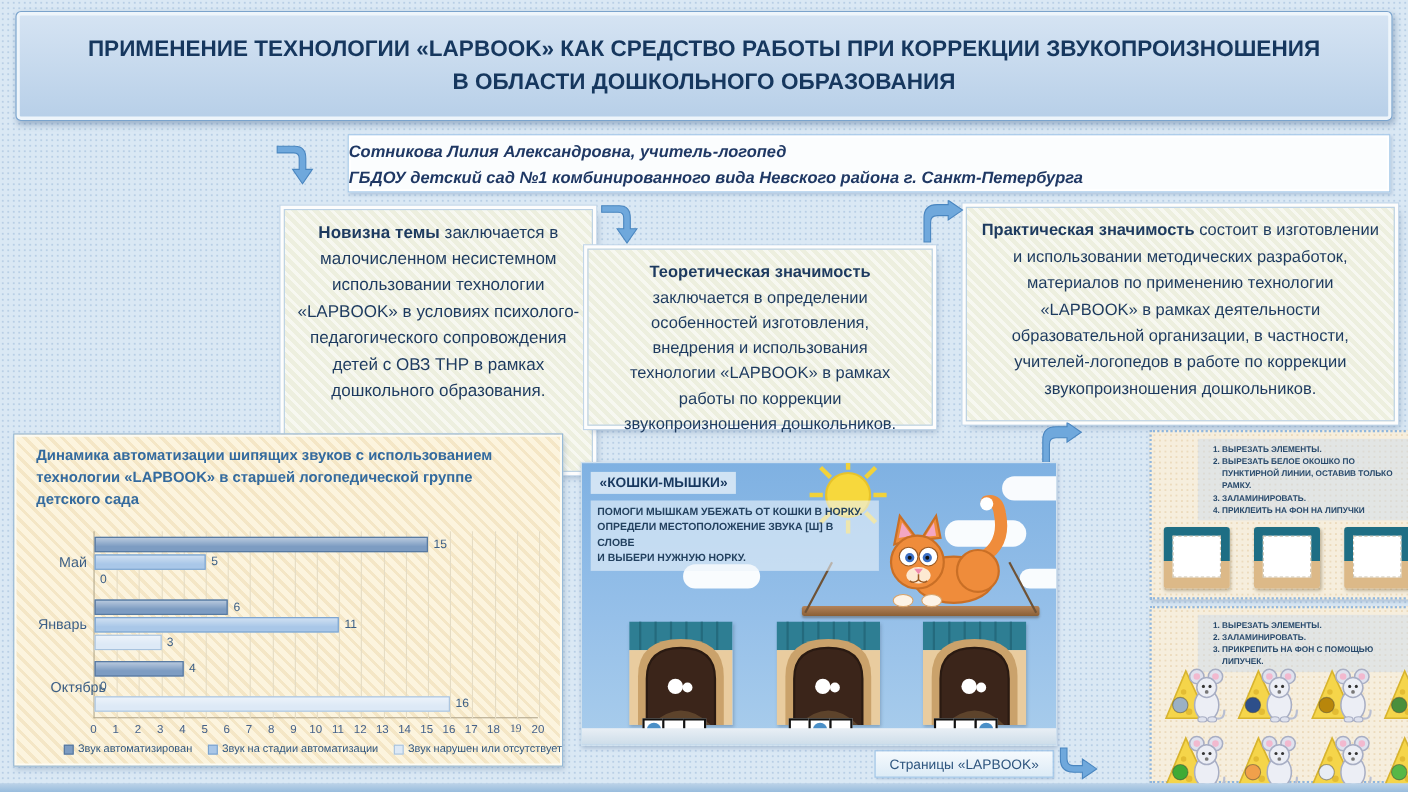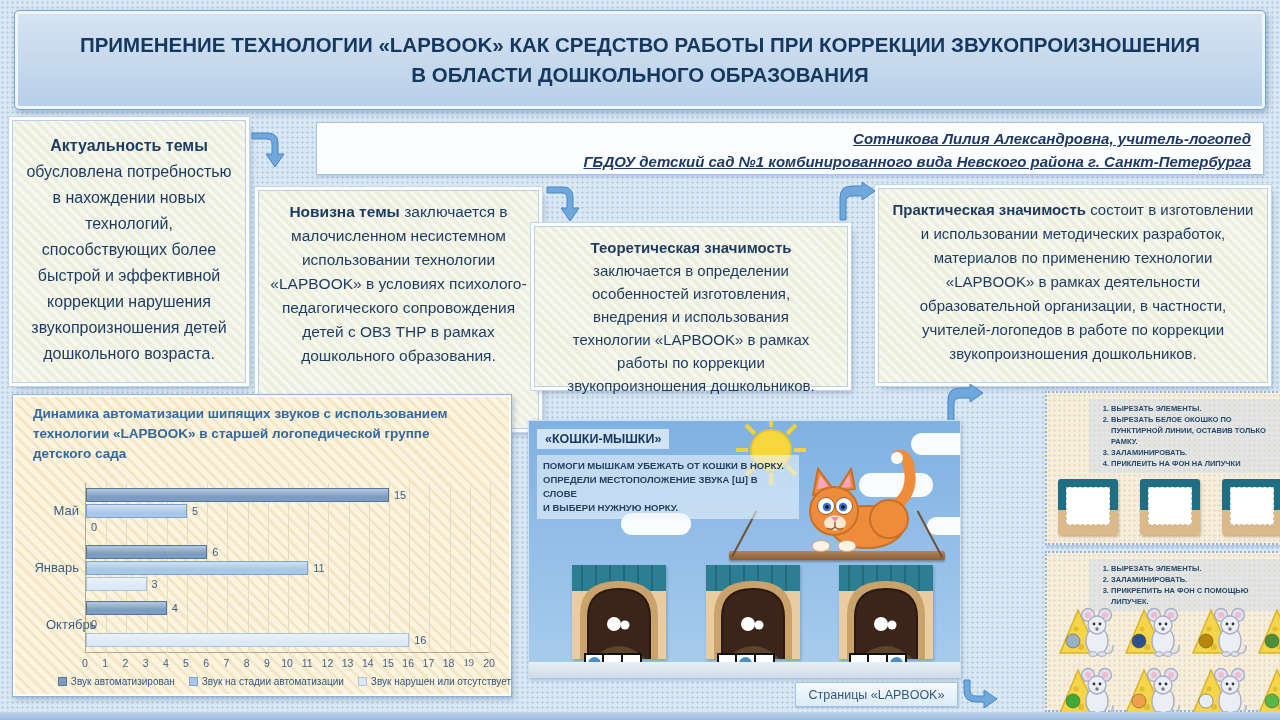--- a/index.html
+++ b/index.html
@@ -18,22 +18,22 @@
     border:1px solid #7aa3cc; border-radius:5px;
     box-shadow:inset 0 0 0 3px #eef5fb, 2px 3px 6px rgba(80,110,150,.45);
     display:flex; flex-direction:column; justify-content:center;
     text-align:center; color:#16375e; font-weight:bold; font-size:20.5px; line-height:30px;
   }
   
   .author-box{
     position:absolute; left:316px; top:122px; width:948px; height:53px;
     background:#fbfdfe; border:1px solid #9dc3e6;
     box-shadow:inset 0 0 0 2px #fff, 1px 2px 3px rgba(110,140,180,.35);
-    text-align:right; padding:4px 12px 0 0;
-    color:#1f3864; font-weight:bold; font-style:italic; font-size:15px; line-height:23px;text-decoration:underline;
+    padding:4px 12px 0 0;
+    color:#1f3864; font-weight:bold; font-style:italic; font-size:15px; line-height:23px;
   }
   
   .info-box{
     position:absolute;
     background-color:#edefdf;
     background-image:repeating-linear-gradient(45deg, rgba(255,255,255,.55) 0 3px, rgba(255,255,255,0) 3px 7px);
     border:1px solid #b9d0e5;
     box-shadow:0 0 0 3px #fdfdfd, 0 0 0 4px #c2d6e9, 4px 5px 6px rgba(90,120,155,.5);
     color:#1d3a5f; text-align:center;
   }
@@ -138,24 +138,20 @@
   <div class="title-banner">
     <div>ПРИМЕНЕНИЕ ТЕХНОЛОГИИ «LAPBOOK» КАК СРЕДСТВО РАБОТЫ ПРИ КОРРЕКЦИИ ЗВУКОПРОИЗНОШЕНИЯ</div>
     <div>В ОБЛАСТИ ДОШКОЛЬНОГО ОБРАЗОВАНИЯ</div>
   </div>
 
   <div class="author-box">
     <div>Сотникова Лилия Александровна, учитель-логопед</div>
     <div>ГБДОУ детский сад №1 комбинированного вида Невского района г. Санкт-Петербурга</div>
   </div>
 
-  <div class="info-box box-relevance">
-    <b>Актуальность темы</b>
-    <span style="font-weight:normal">обусловлена потребностью в нахождении новых технологий, способствующих более быстрой и эффективной коррекции нарушения звукопроизношения детей дошкольного возраста.</span>
-  </div>
   <div class="info-box box-novelty">
     <b>Новизна темы</b>
     <span style="font-weight:normal">заключается в малочисленном несистемном использовании технологии «LAPBOOK» в условиях психолого-педагогического сопровождения детей с ОВЗ ТНР в рамках дошкольного образования.</span>
   </div>
   <div class="info-box box-theoretical">
     <b>Теоретическая значимость</b>
     <span style="font-weight:normal">заключается в определении особенностей изготовления, внедрения и использования технологии «LAPBOOK» в рамках работы по коррекции звукопроизношения дошкольников.</span>
   </div>
   <div class="info-box box-practical">
     <b>Практическая значимость</b>

